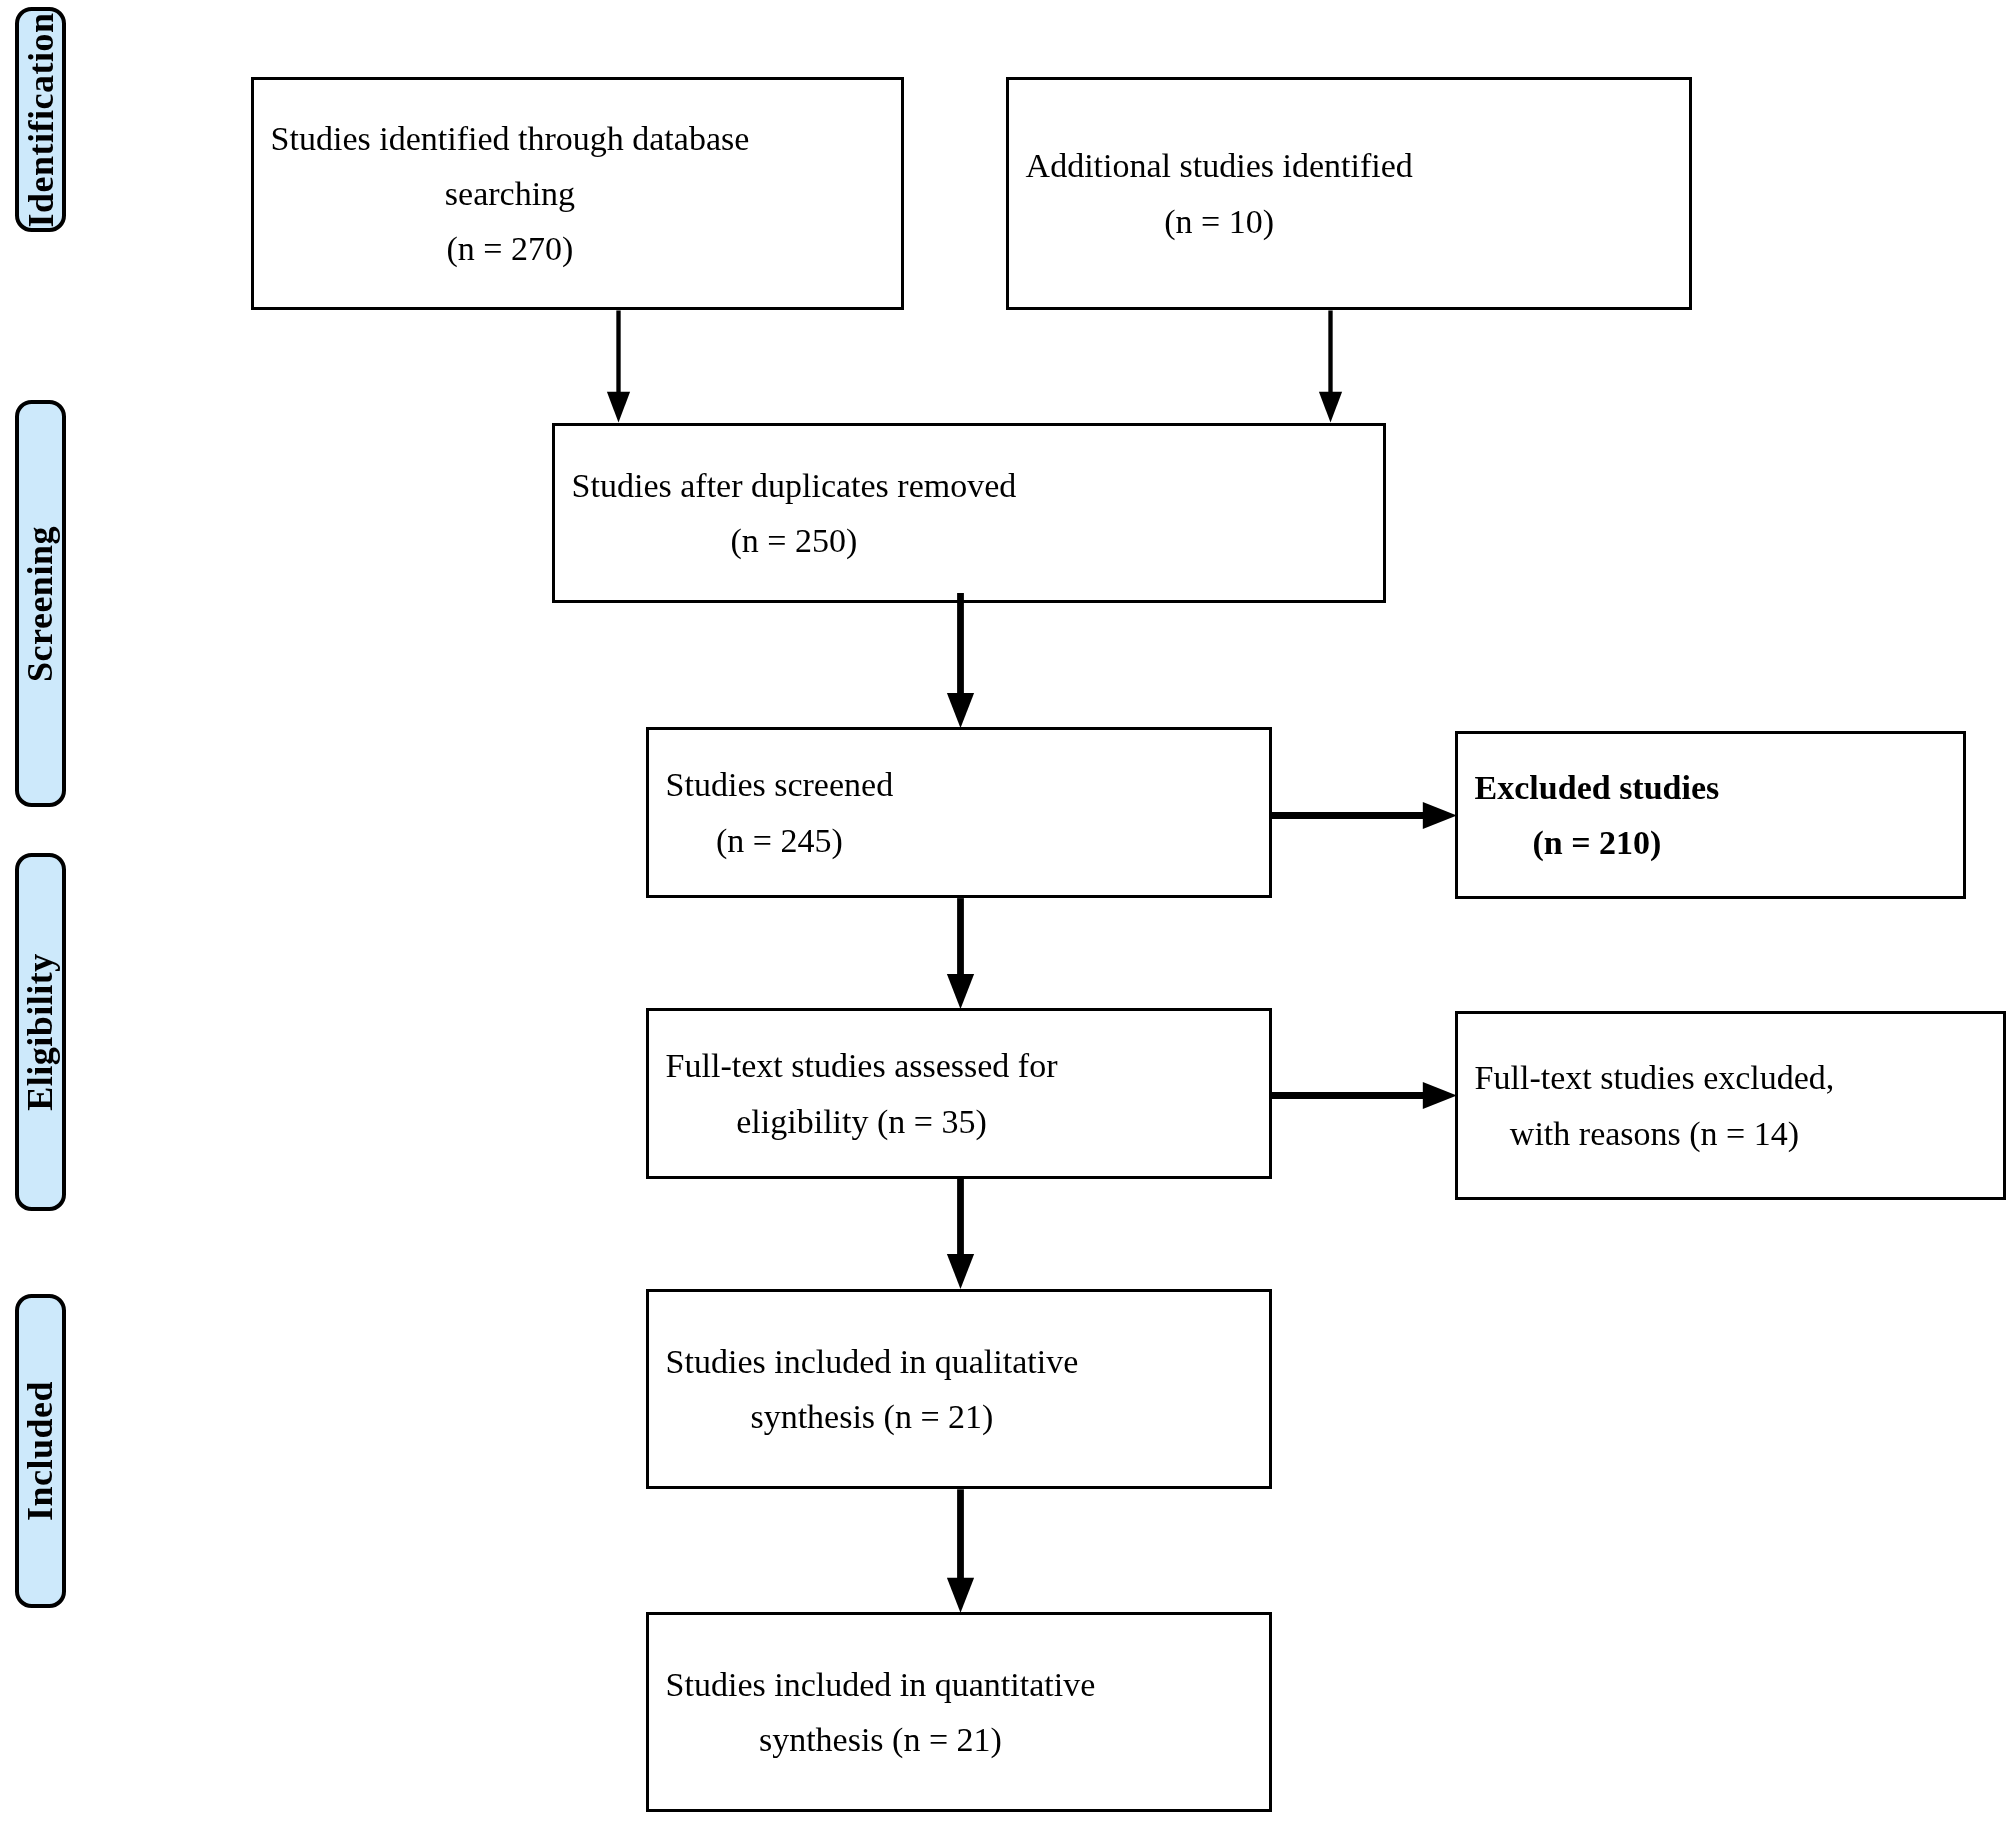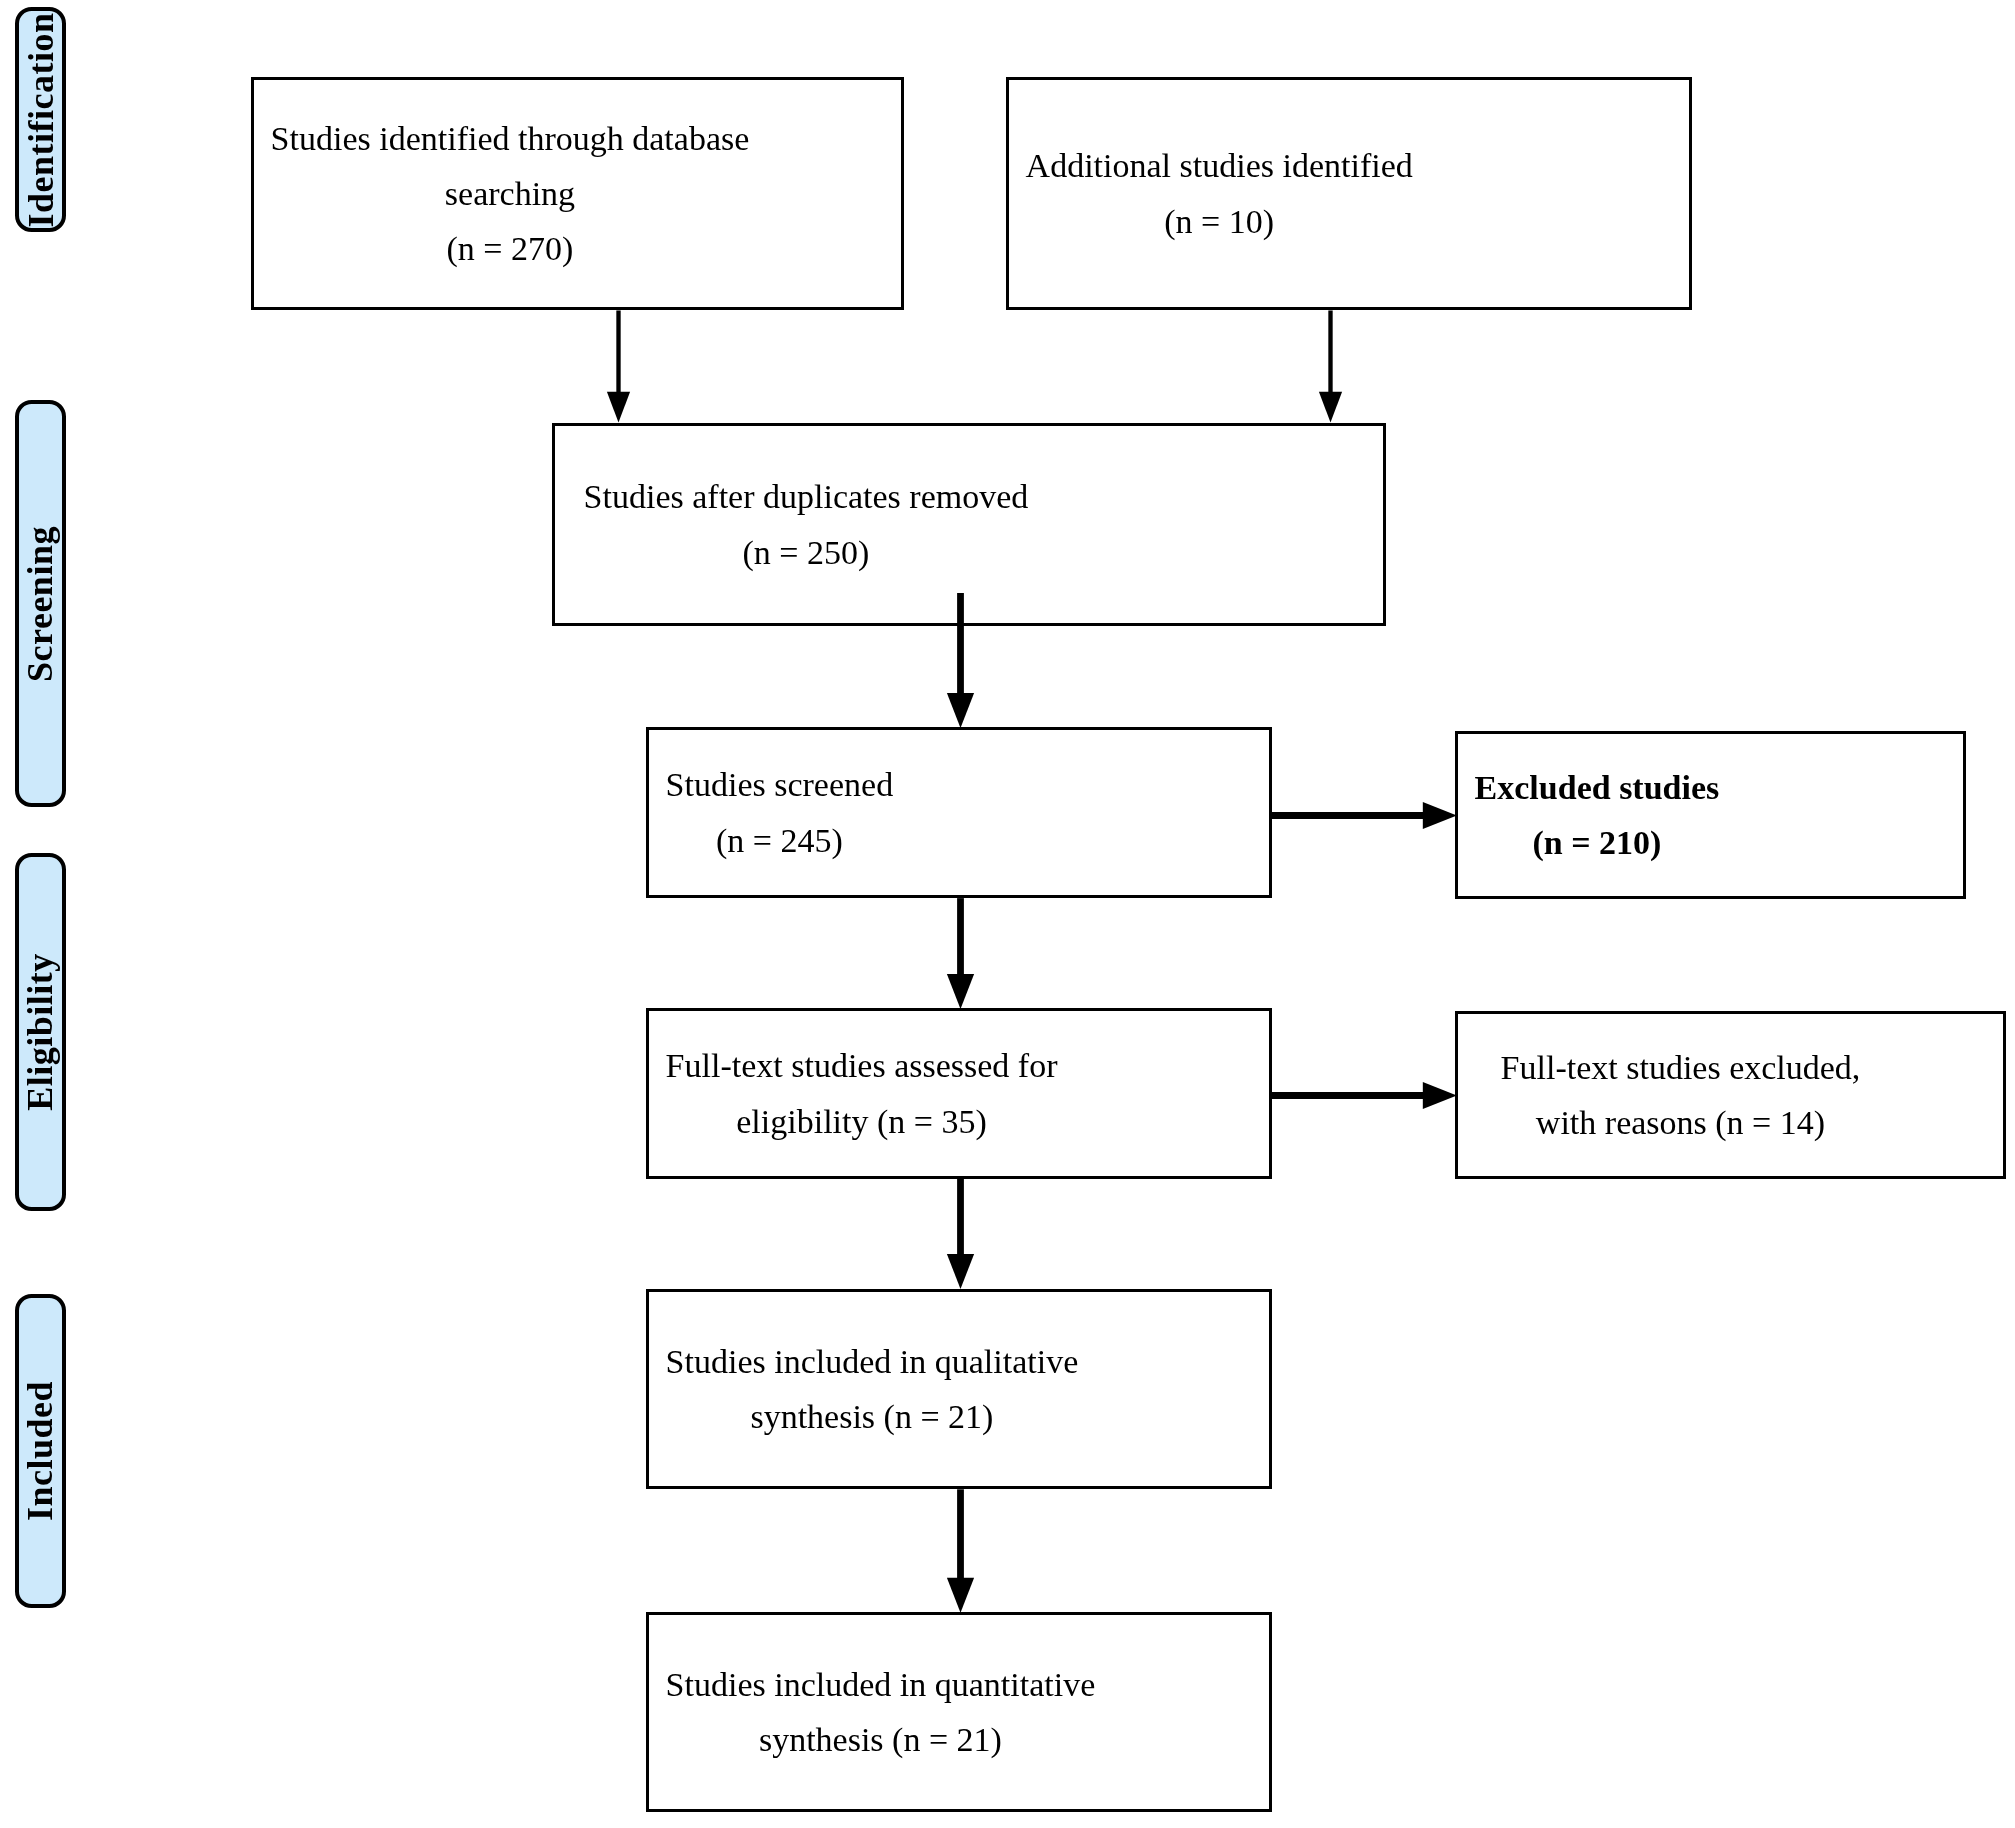--- a/index.html
+++ b/index.html
@@ -100,21 +100,21 @@
     </span>
   </div>
 
   <div class="flow-box" style="left:1006px; top:77px; width:686px; height:233px;">
     <span class="box-text">
       <span class="line">Additional studies identified</span>
       <span class="line">(n = 10)</span>
     </span>
   </div>
 
-  <div class="flow-box" style="left:552px; top:423px; width:834px; height:203px;padding-left:12px;">
+  <div class="flow-box" style="left:552px; top:423px; width:834px; height:180px;">
     <span class="box-text">
       <span class="line">Studies after duplicates removed</span>
       <span class="line">(n = 250)</span>
     </span>
   </div>
 
   <div class="flow-box" style="left:646px; top:727px; width:626px; height:171px;">
     <span class="box-text">
       <span class="line">Studies screened</span>
       <span class="line">(n = 245)</span>
@@ -128,21 +128,21 @@
     </span>
   </div>
 
   <div class="flow-box" style="left:646px; top:1008px; width:626px; height:171px;">
     <span class="box-text">
       <span class="line">Full-text studies assessed for</span>
       <span class="line">eligibility (n = 35)</span>
     </span>
   </div>
 
-  <div class="flow-box" style="left:1455px; top:1011px; width:551px; height:168px;padding-left:26px;">
+  <div class="flow-box" style="left:1455px; top:1011px; width:551px; height:189px;">
     <span class="box-text">
       <span class="line">Full-text studies excluded,</span>
       <span class="line">with reasons (n = 14)</span>
     </span>
   </div>
 
   <div class="flow-box" style="left:646px; top:1289px; width:626px; height:200px;">
     <span class="box-text">
       <span class="line">Studies included in qualitative</span>
       <span class="line">synthesis (n = 21)</span>

